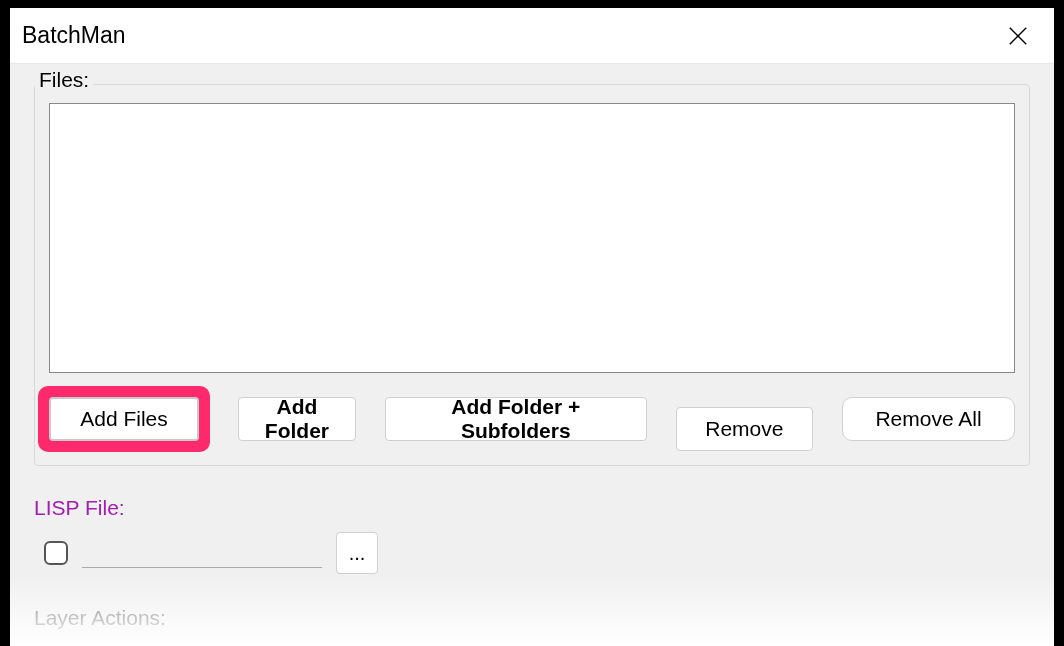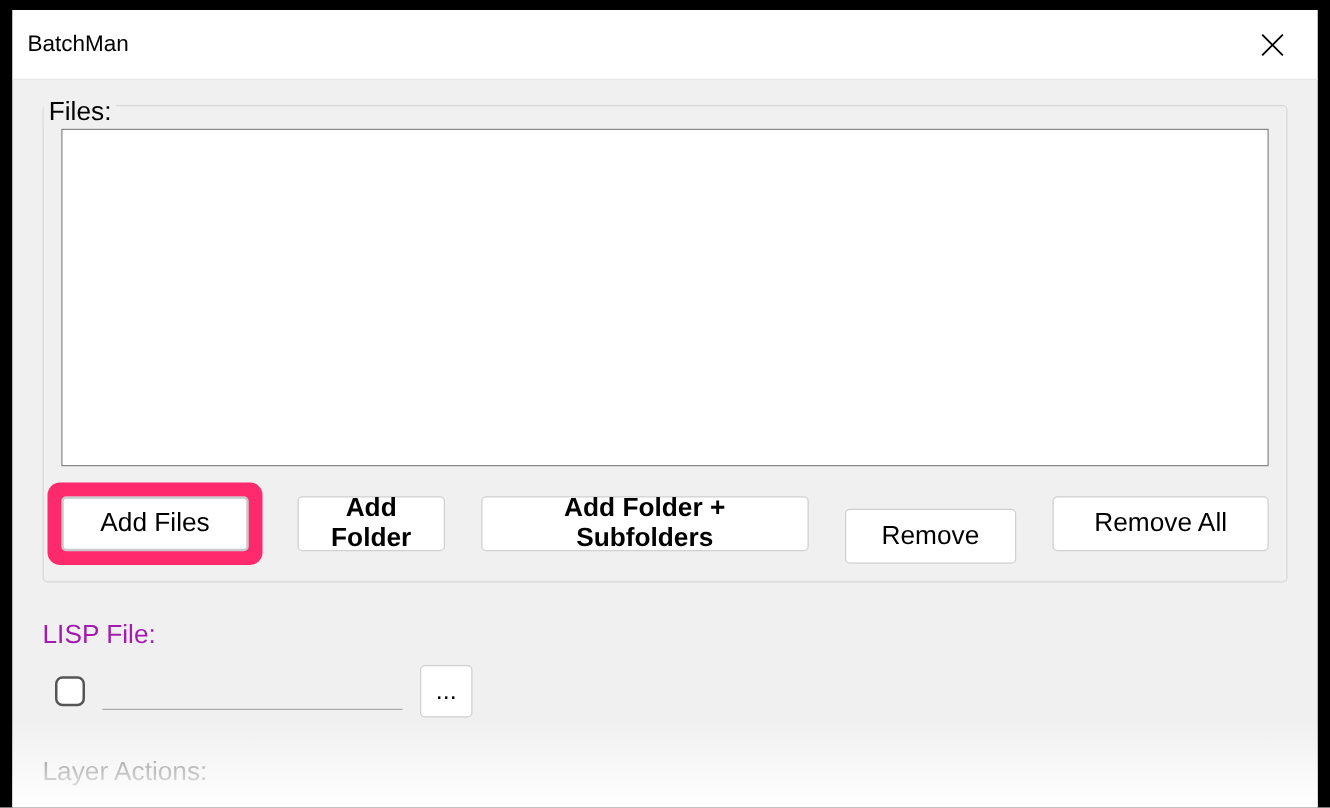--- a/index.html
+++ b/index.html
@@ -28,21 +28,21 @@
     .titlebar {
       display: flex;
       align-items: center;
       justify-content: space-between;
       height: 56px;
       padding: 0 16px 0 12px;
       border-bottom: 1px solid #e8e8e8;
       background: #fff;
     }
     .titlebar-title {
-      font-size: 18px;
+      font-size: 23px;
       font-weight: 400;
       color: #000;
     }
     .close-btn {
       width: 40px;
       height: 40px;
       display: flex;
       align-items: center;
       justify-content: center;
       cursor: pointer;
@@ -66,21 +66,20 @@
       margin-bottom: 30px;
     }
     .fieldset-legend {
       position: absolute;
       top: -17px;
       left: 0px;
       padding: 0 4px;
       font-size: 21px;
       color: #000;
       background: #f0f0f0;
-      margin-top: 10px;
     }
     .files-list {
       width: 100%;
       height: 270px;
       background: #fff;
       border: 1px solid #888;
       margin-bottom: 14px;
     }
     .button-row {
       display: flex;
@@ -110,20 +109,21 @@
     .btn-add-folder-sub {
       width: 290px;
       font-weight: bold;
     }
     .btn-remove {
       width: 150px;
       margin-top: 20px;
     }
     .btn-remove-all {
       width: 190px;
+      border-radius: 10px;
     }
     .highlight-wrap {
       background: #ff2a6d;
       border-radius: 10px;
       padding: 11px;
       margin-left: -11px;
       margin-right: -1px;
       margin-top: -11px;
       margin-bottom: -11px;
       display: inline-block;

